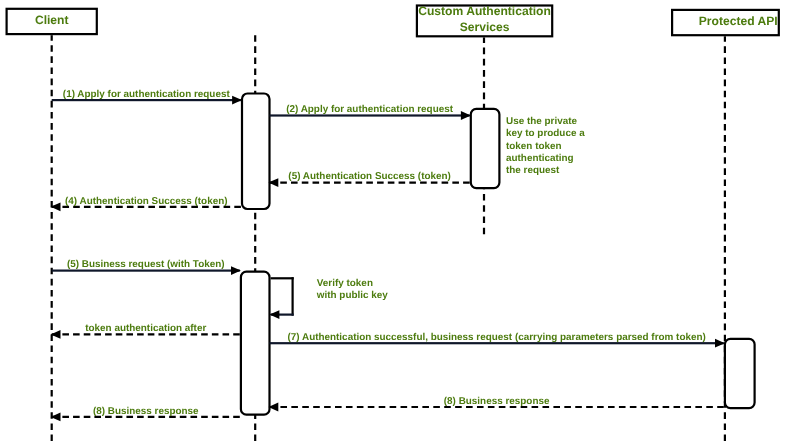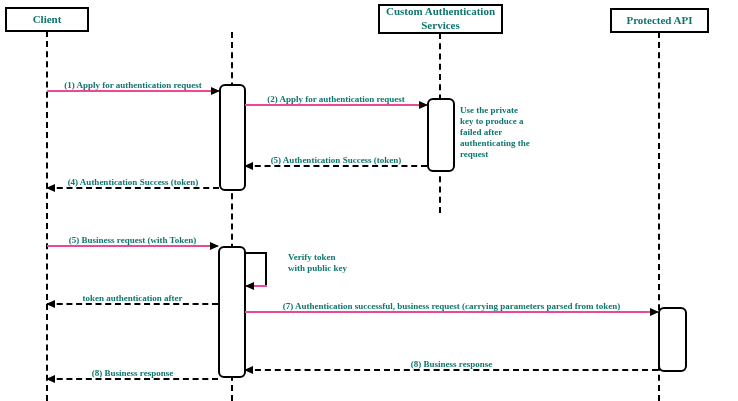--- a/index.html
+++ b/index.html
@@ -1,35 +1,35 @@
 <!DOCTYPE html>
 <html><head>
 <meta charset="utf-8">
 <style>
   html,body { margin:0; padding:0; background:#ffffff; }
   #canvas {
     position:relative; width:738px; height:401px; background:#ffffff;
-    font-family:Liberation Serif, serif; color:#0f766e;
+    font-family:Liberation Sans, sans-serif; color:#4d7c0f;
     overflow:hidden;
   }
   .actor {
     position:absolute; background:#fff; border:2px solid #000;
     display:flex; align-items:center; justify-content:center;
     font-size:11px; font-weight:bold; text-align:center; line-height:1.25;
     box-sizing:border-box; z-index:4;
   }
   .lifeline {
     position:absolute; width:0; border-left:2px dashed #000; z-index:1;
   }
   .activation {
     position:absolute; background:#fff; border:2px solid #000;
     border-radius:6px; box-sizing:border-box; z-index:3;
   }
   .msg { position:absolute; height:0; z-index:5; }
-  .msg.solid  { border-top:2px solid #ec4899; }
+  .msg.solid  { border-top:2px solid #0f172a; }
   .msg.dashed { border-top:2px dashed #000; }
   .msg .lbl {
     position:absolute; bottom:2px; left:0; width:100%;
     text-align:center; font-size:9px; font-weight:bold; white-space:nowrap;
   }
   .ah-r {
     position:absolute; right:-1px; top:-5px; width:0; height:0;
     border-top:4px solid transparent; border-bottom:4px solid transparent;
     border-left:9px solid #000;
   }
@@ -55,21 +55,21 @@
   <div class="lifeline" style="left:231px; top:32px; height:369px;"></div>
   <div class="lifeline" style="left:439px; top:33px; height:180px;"></div>
   <div class="lifeline" style="left:658px; top:32px; height:369px;"></div>
 
   <div class="actor" style="left:5px;   top:7px; width:84px;  height:25px;">
       <span>Client</span>
     </div>
   <div class="actor" style="left:378px; top:4px; width:125px; height:30px;">
       <span>Custom Authentication Services</span>
     </div>
-  <div class="actor" style="left:610px; top:8px; width:99px;  height:25px;">
+  <div class="actor" style="left:610px; top:8px; width:99px;  height:25px;justify-content:flex-end;">
       <span>Protected API</span>
     </div>
 
   <div class="activation" style="left:219px; top:84px;  width:27px; height:107px;"></div>
   <div class="activation" style="left:427px; top:98px;  width:28px; height:74px;"></div>
   <div class="activation" style="left:218px; top:246px; width:28px; height:132px;"></div>
   <div class="activation" style="left:658px; top:307px; width:29px; height:65px;"></div>
 
   <div class="msg solid" style="left:47px; top:90px; width:172px;">
     <div class="lbl">(1) Apply for authentication request</div>
@@ -117,15 +117,15 @@
   <div class="msg dashed" style="left:245px; top:369px; width:413px;">
     <div class="lbl">(8) Business response</div>
     <div class="ah-l"></div>
   </div>
 
   <div class="msg dashed" style="left:47px; top:378px; width:171px;">
     <div class="lbl">(8) Business response</div>
     <div class="ah-l"></div>
   </div>
 
-  <div class="note-text" style="left:460px; top:105px; width:72px;">Use the private key to produce a failed after authenticating the request</div>
+  <div class="note-text" style="left:460px; top:105px; width:72px;">Use the private key to produce a token token authenticating the request</div>
 
 </div>
 
 </body></html>

